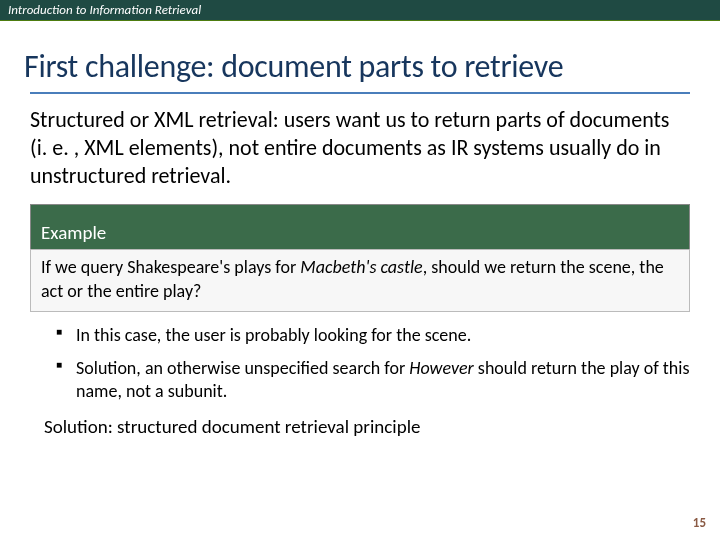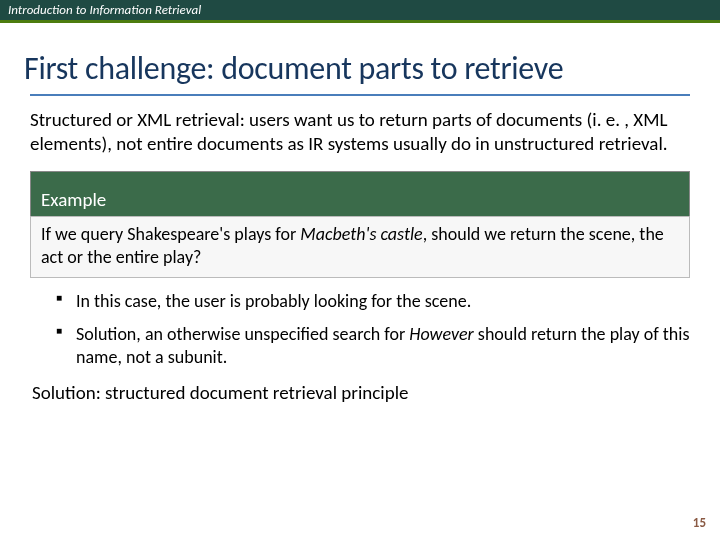--- a/index.html
+++ b/index.html
@@ -8,37 +8,37 @@
   font-family: Calibri, "Segoe UI", Arial, sans-serif;
   background: #fff; color: #000;
   position: relative;
 }
 .header-bar {
   background: #1f4a43;
   color: #fff;
   padding: 2px 8px 3px;
   font-style: italic;
   font-size: 13px;
-  border-bottom: 3px solid #4d7c0f;
+  border-bottom: 1px solid #4d7c0f;
 }
 .content { padding: 0 24px; }
 .title {
   font-size: 32px;
   font-weight: 400;
   color: #17365d;
   margin: 26px 0 6px;
   letter-spacing: -0.3px;
 }
 .title-rule {
   border: none;
   border-top: 2px solid #4a7ebb;
   margin: 0 6px 12px;
 }
 .intro {
-  font-size: 19px;
+  font-size: 22px;
   line-height: 1.28;
   margin: 0 6px 14px;
 }
 .example-box { margin: 0 6px 12px; }
 .example-head {
   background: #3b6b4a;
   color: #fff;
   font-size: 19px;
   padding: 16px 10px 5px;
   border: 1px solid #888;
@@ -64,21 +64,21 @@
 }
 .bullets li::before {
   content: "■";
   position: absolute;
   left: 0; top: 2px;
   font-size: 10px;
   color: #000;
 }
 .solution {
   font-size: 19px;
-  margin: 0 8px;
+  margin: 0 20px;
 }
 .page-num {
   position: absolute;
   right: 14px; bottom: 10px;
   font-size: 13px;
   font-weight: bold;
   color: #8a5a44;
 }
 em { font-style: italic; }
 </style>

